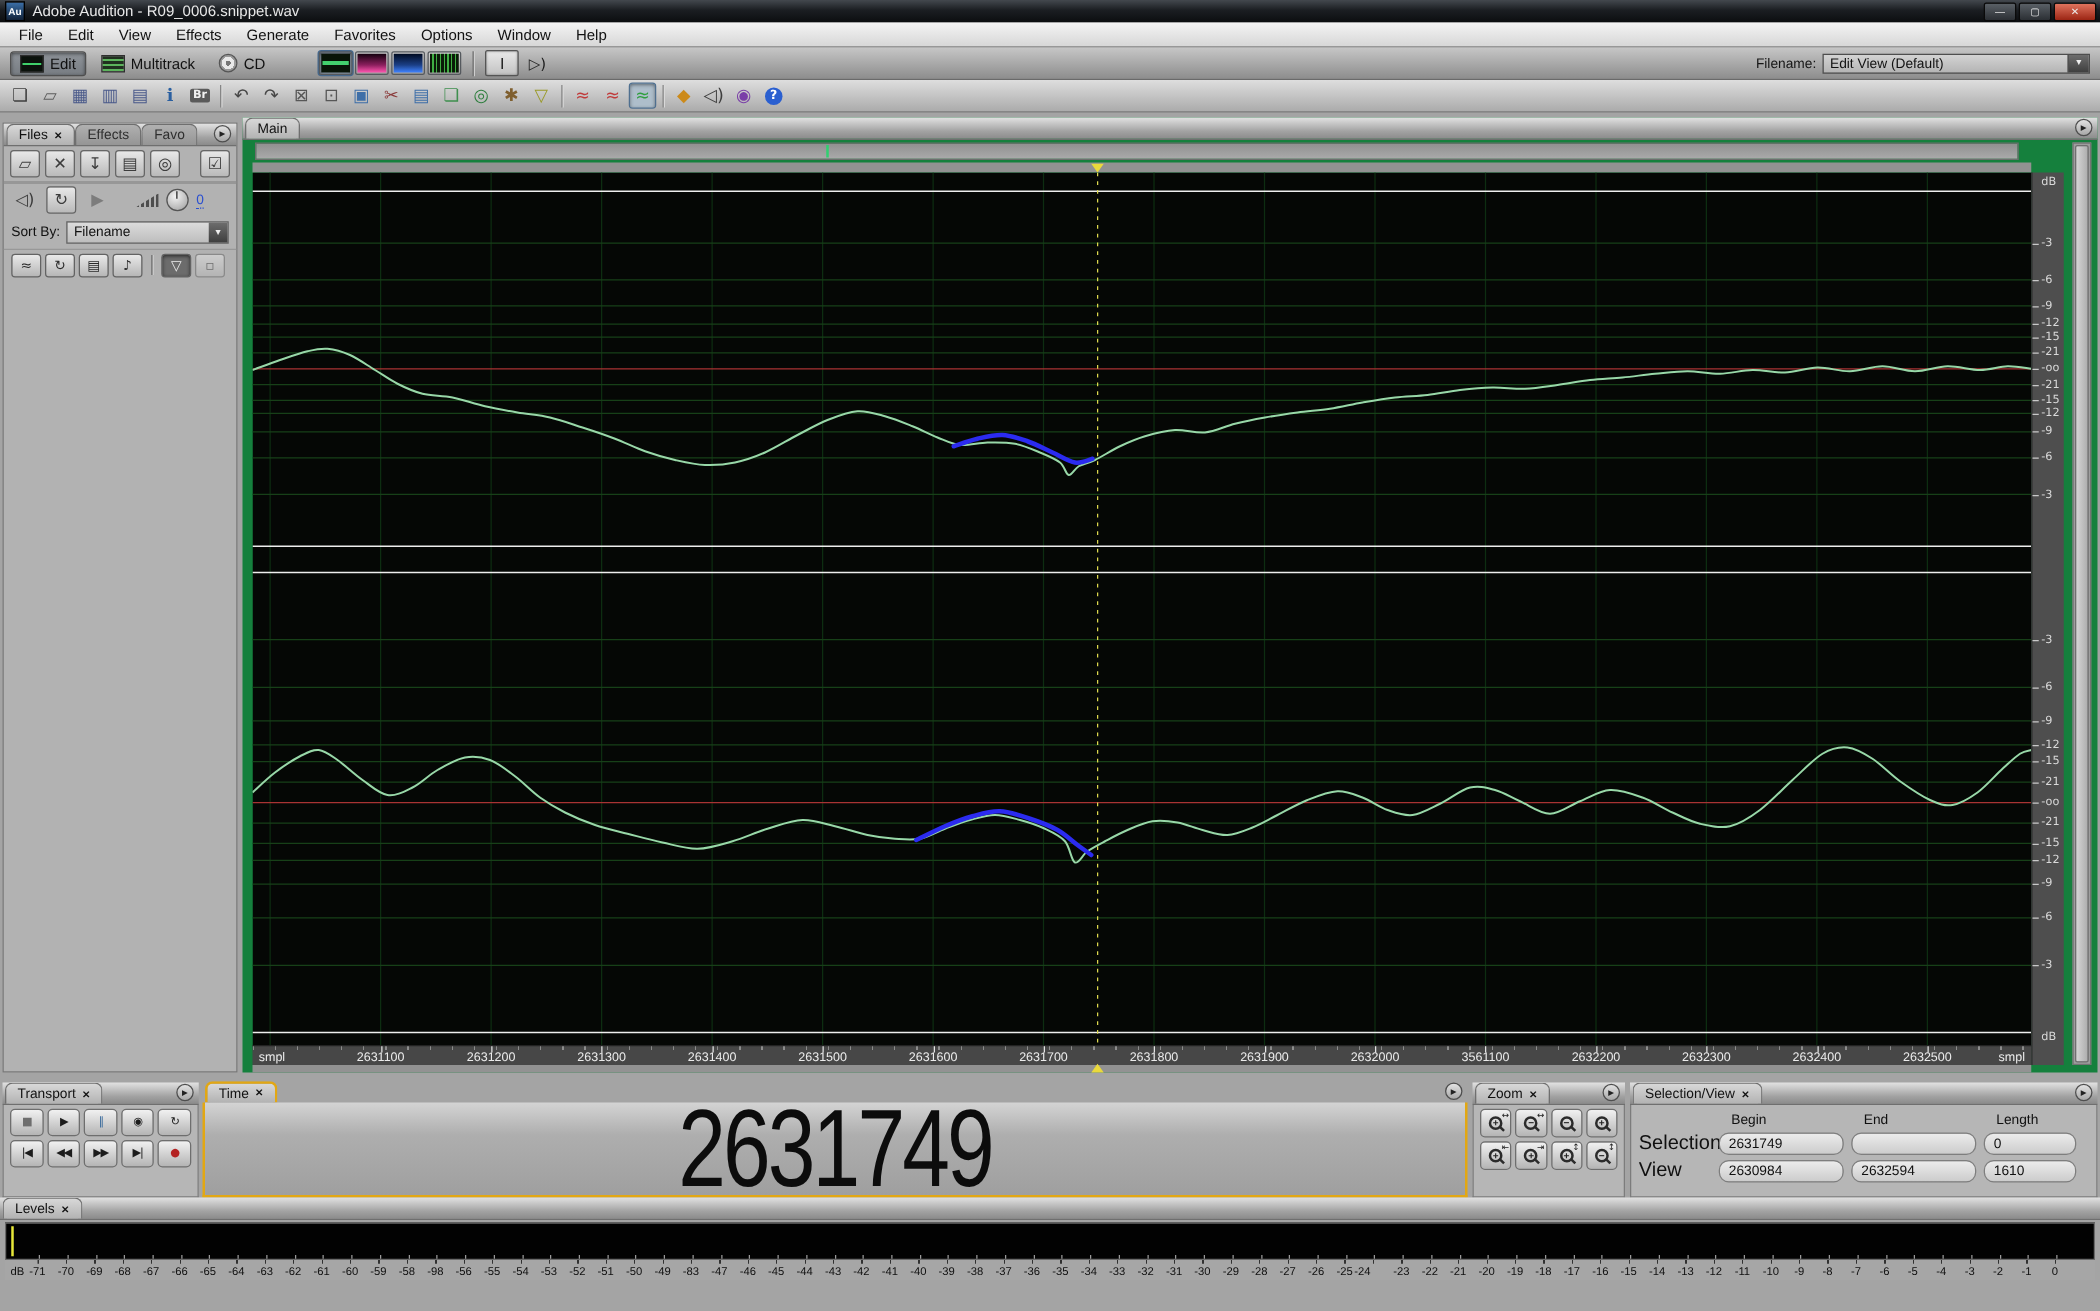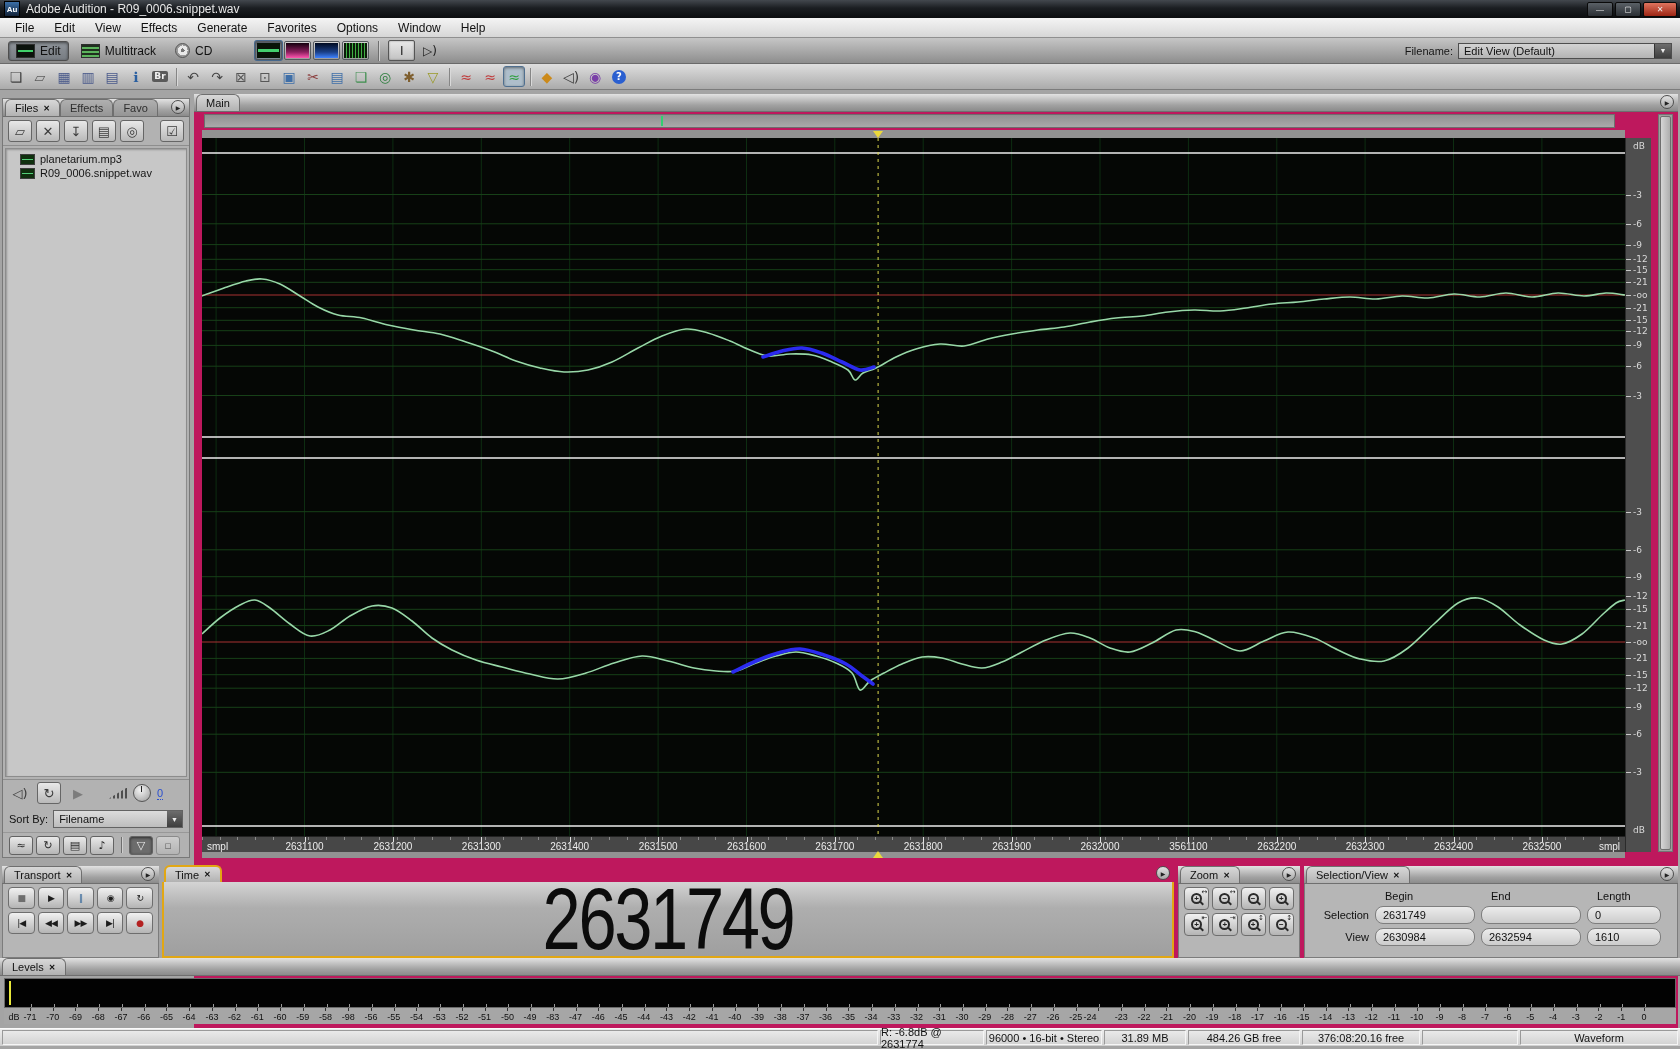--- a/index.html
+++ b/index.html
@@ -111,21 +111,21 @@
   .magc{width:11px;height:11px;border:2px solid #2b2b2b;border-radius:50%;display:flex;align-items:center;justify-content:center;font-size:8px;font-weight:bold;color:#222;position:relative;box-sizing:border-box;}
   .magc::after{content:"";position:absolute;width:5px;height:2px;background:#2b2b2b;transform:rotate(45deg);right:-4px;bottom:-2px;}
   .zarrow{position:absolute;top:0px;right:1px;font-size:7px;color:#222;font-family:"DejaVu Sans",sans-serif;}
 
   
   .time-big{height:100%;display:flex;align-items:center;justify-content:center;font-size:88px;color:#0c0c0c;transform:scaleX(.78);letter-spacing:-3px;}
 
   
   .sel-grid{display:grid;grid-template-columns:58px 100px 100px 74px;gap:4px 6px;padding:6px 6px 0 6px;align-items:center;}
   .sel-head{font-size:11px;color:#101010;padding-left:10px;}
-  .sel-lab{font-size:11px;text-align:right;color:#101010;}
+  .sel-lab{font-size:16px;color:#101010;}
   .fld{height:16px;background:linear-gradient(#ececec,#cccccc);border:1px solid #7e7e7e;border-radius:8px;font-size:11px;display:flex;align-items:center;padding:0 7px;color:#101010;}
 
   
   .meter{position:absolute;background:#020202;border:1px solid #6a6a6a;box-sizing:border-box;}
   .lv-t{position:absolute;bottom:0;width:1px;height:3px;background:#9a9a9a;}
   .lv-yellow{position:absolute;top:2px;bottom:2px;width:2px;background:#e8e83a;}
   .lvruler{position:absolute;background:#a6a6a6;}
   .lvruler::before{content:"";position:absolute;top:0;left:26px;right:14px;height:3px;background:repeating-linear-gradient(90deg,rgba(20,20,20,.8) 0 1px,transparent 1px 22.73px);}
   .lv-l{position:absolute;top:4px;font-size:9px;color:#101010;transform:translateX(-50%);}
 
@@ -298,30 +298,20 @@
         <div class="roundbtn">▶</div>
       </div>
       <div class="ptoolbar" id="files-toolbar">
           <div class="pt-btn boxed">▱</div>
           <div class="pt-btn boxed">✕</div>
           <div class="pt-btn boxed">↧</div>
           <div class="pt-btn boxed">▤</div>
           <div class="pt-btn boxed">◎</div>
           <div class="pt-btn boxed" style="margin-left: auto;">☑</div>
         </div>
-      <div class="flist" id="file-list">
-          <div class="frow">
-            <span class="ficon"></span>
-            <span>planetarium.mp3</span>
-          </div>
-          <div class="frow">
-            <span class="ficon"></span>
-            <span>R09_0006.snippet.wav</span>
-          </div>
-        </div>
       <div class="previewrow" id="preview-row">
           <div class="pt-btn">◁)</div>
           <div class="pt-btn boxed">↻</div>
           <div class="pt-btn" style="opacity: 0.45;">▶</div>
           <div class="volbars" style="margin-left:14px"></div>
           <div class="knob"></div>
           <span class="vol-link">0</span>
         </div>
       <div class="sortrow">
         <span>Sort By:</span>
@@ -335,21 +325,21 @@
           <div class="sq">↻</div>
           <div class="sq">▤</div>
           <div class="sq">♪</div>
           <div class="vsep" style="height:16px"></div>
           <div class="sq pressed">▽</div>
           <div class="sq dim">▫</div>
         </div>
     </div>
   </div>
 
-  <div class="panel" style="left:194px;top:94px;width:1484px;height:935px;background:#be185d;">
+  <div class="panel" style="left:194px;top:94px;width:1484px;height:764px;background:#15803d;">
     <div class="tabstrip">
       <div class="tab">
           <span>Main</span>
         </div>
       <div class="roundbtn">▶</div>
     </div>
     <div class="overview" style="left:10px;top:20px;width:1411px;height:14px;">
       <div class="ov-tick" style="left:456px;"></div>
     </div>
     <div class="strip" style="left:8px;top:36px;width:1423px;height:8px;">
@@ -770,23 +760,13 @@
         <span class="lv-l" style="left:1503.6px">-6</span>
         <span class="lv-l" style="left:1526.3px">-5</span>
         <span class="lv-l" style="left:1549.1px">-4</span>
         <span class="lv-l" style="left:1571.8px">-3</span>
         <span class="lv-l" style="left:1594.5px">-2</span>
         <span class="lv-l" style="left:1617.3px">-1</span>
         <span class="lv-l" style="left:1640.0px">0</span>
       </div>
   </div>
 
-  <div class="statusbar" id="statusbar">
-      <div class="sb-spacer"></div>
-      <div class="sb-cell" style="width:104px">R: -6.8dB @ 2631774</div>
-      <div class="sb-cell" style="width:116px">96000 • 16-bit • Stereo</div>
-      <div class="sb-cell" style="width:82px">31.89 MB</div>
-      <div class="sb-cell" style="width:112px">484.26 GB free</div>
-      <div class="sb-cell" style="width:118px">376:08:20.16 free</div>
-      <div class="sb-cell" style="width:96px"></div>
-      <div class="sb-cell" style="width:158px">Waveform</div>
-    </div>
 </div>
 
 </body></html>

